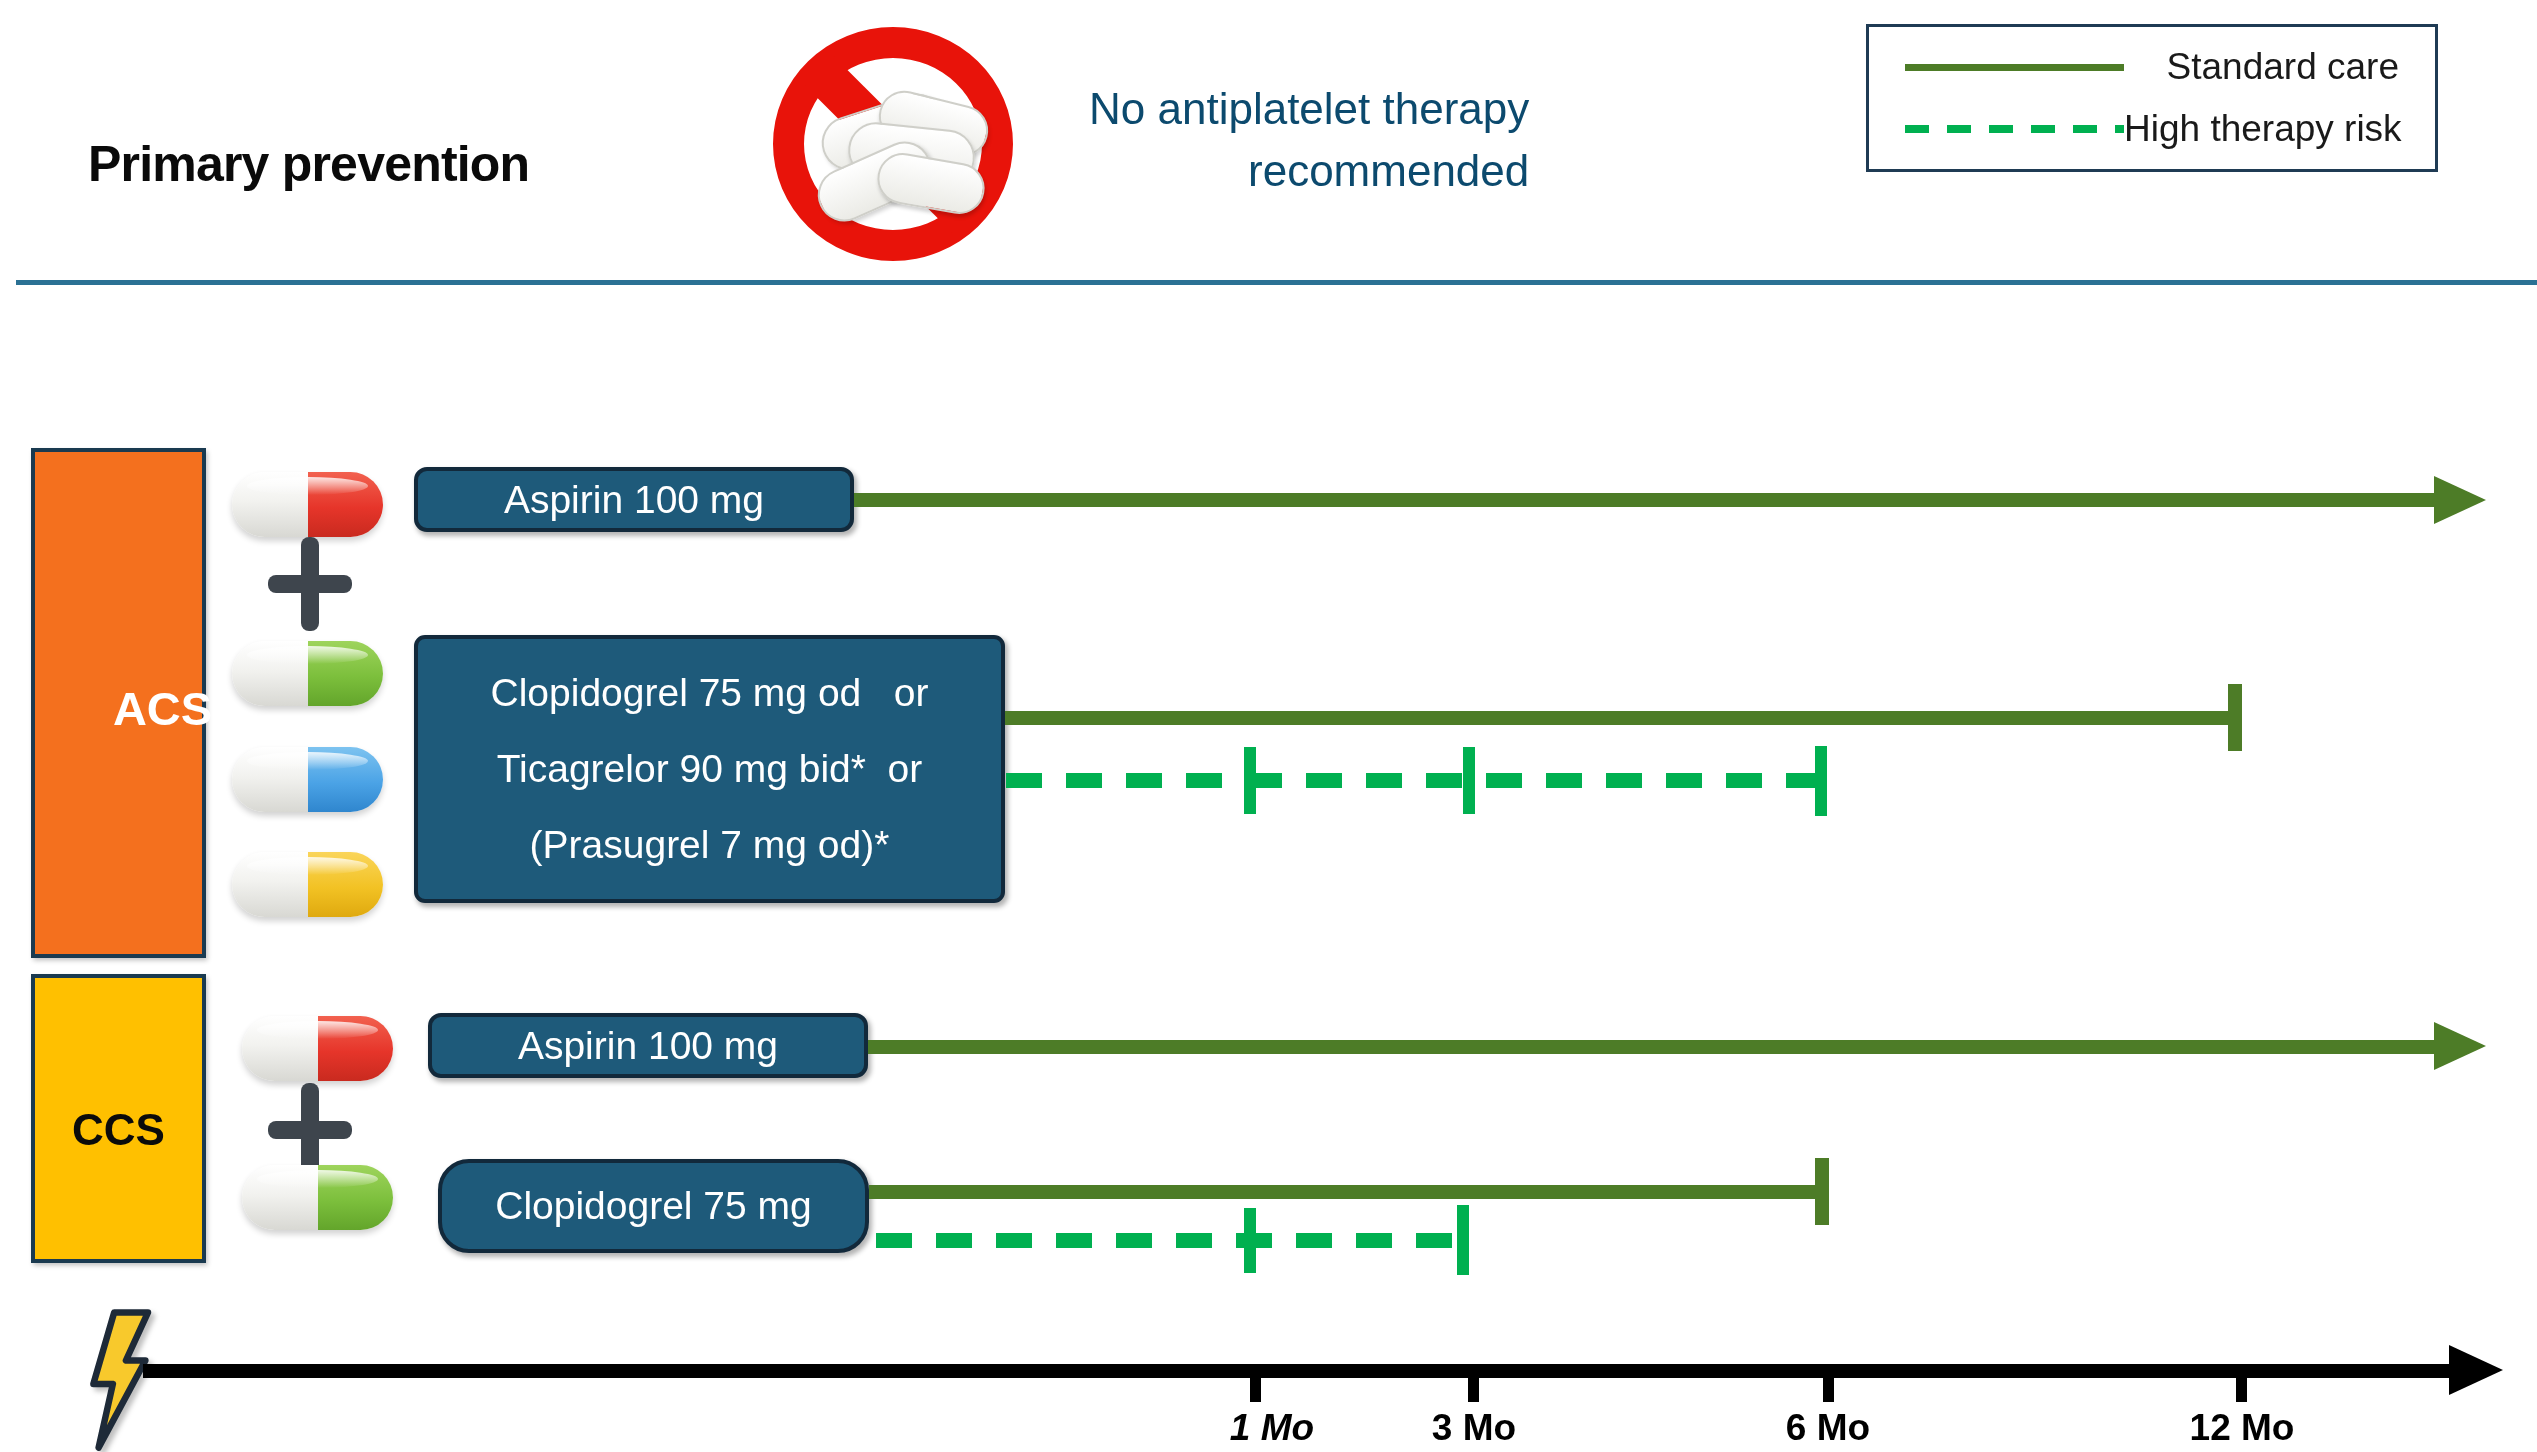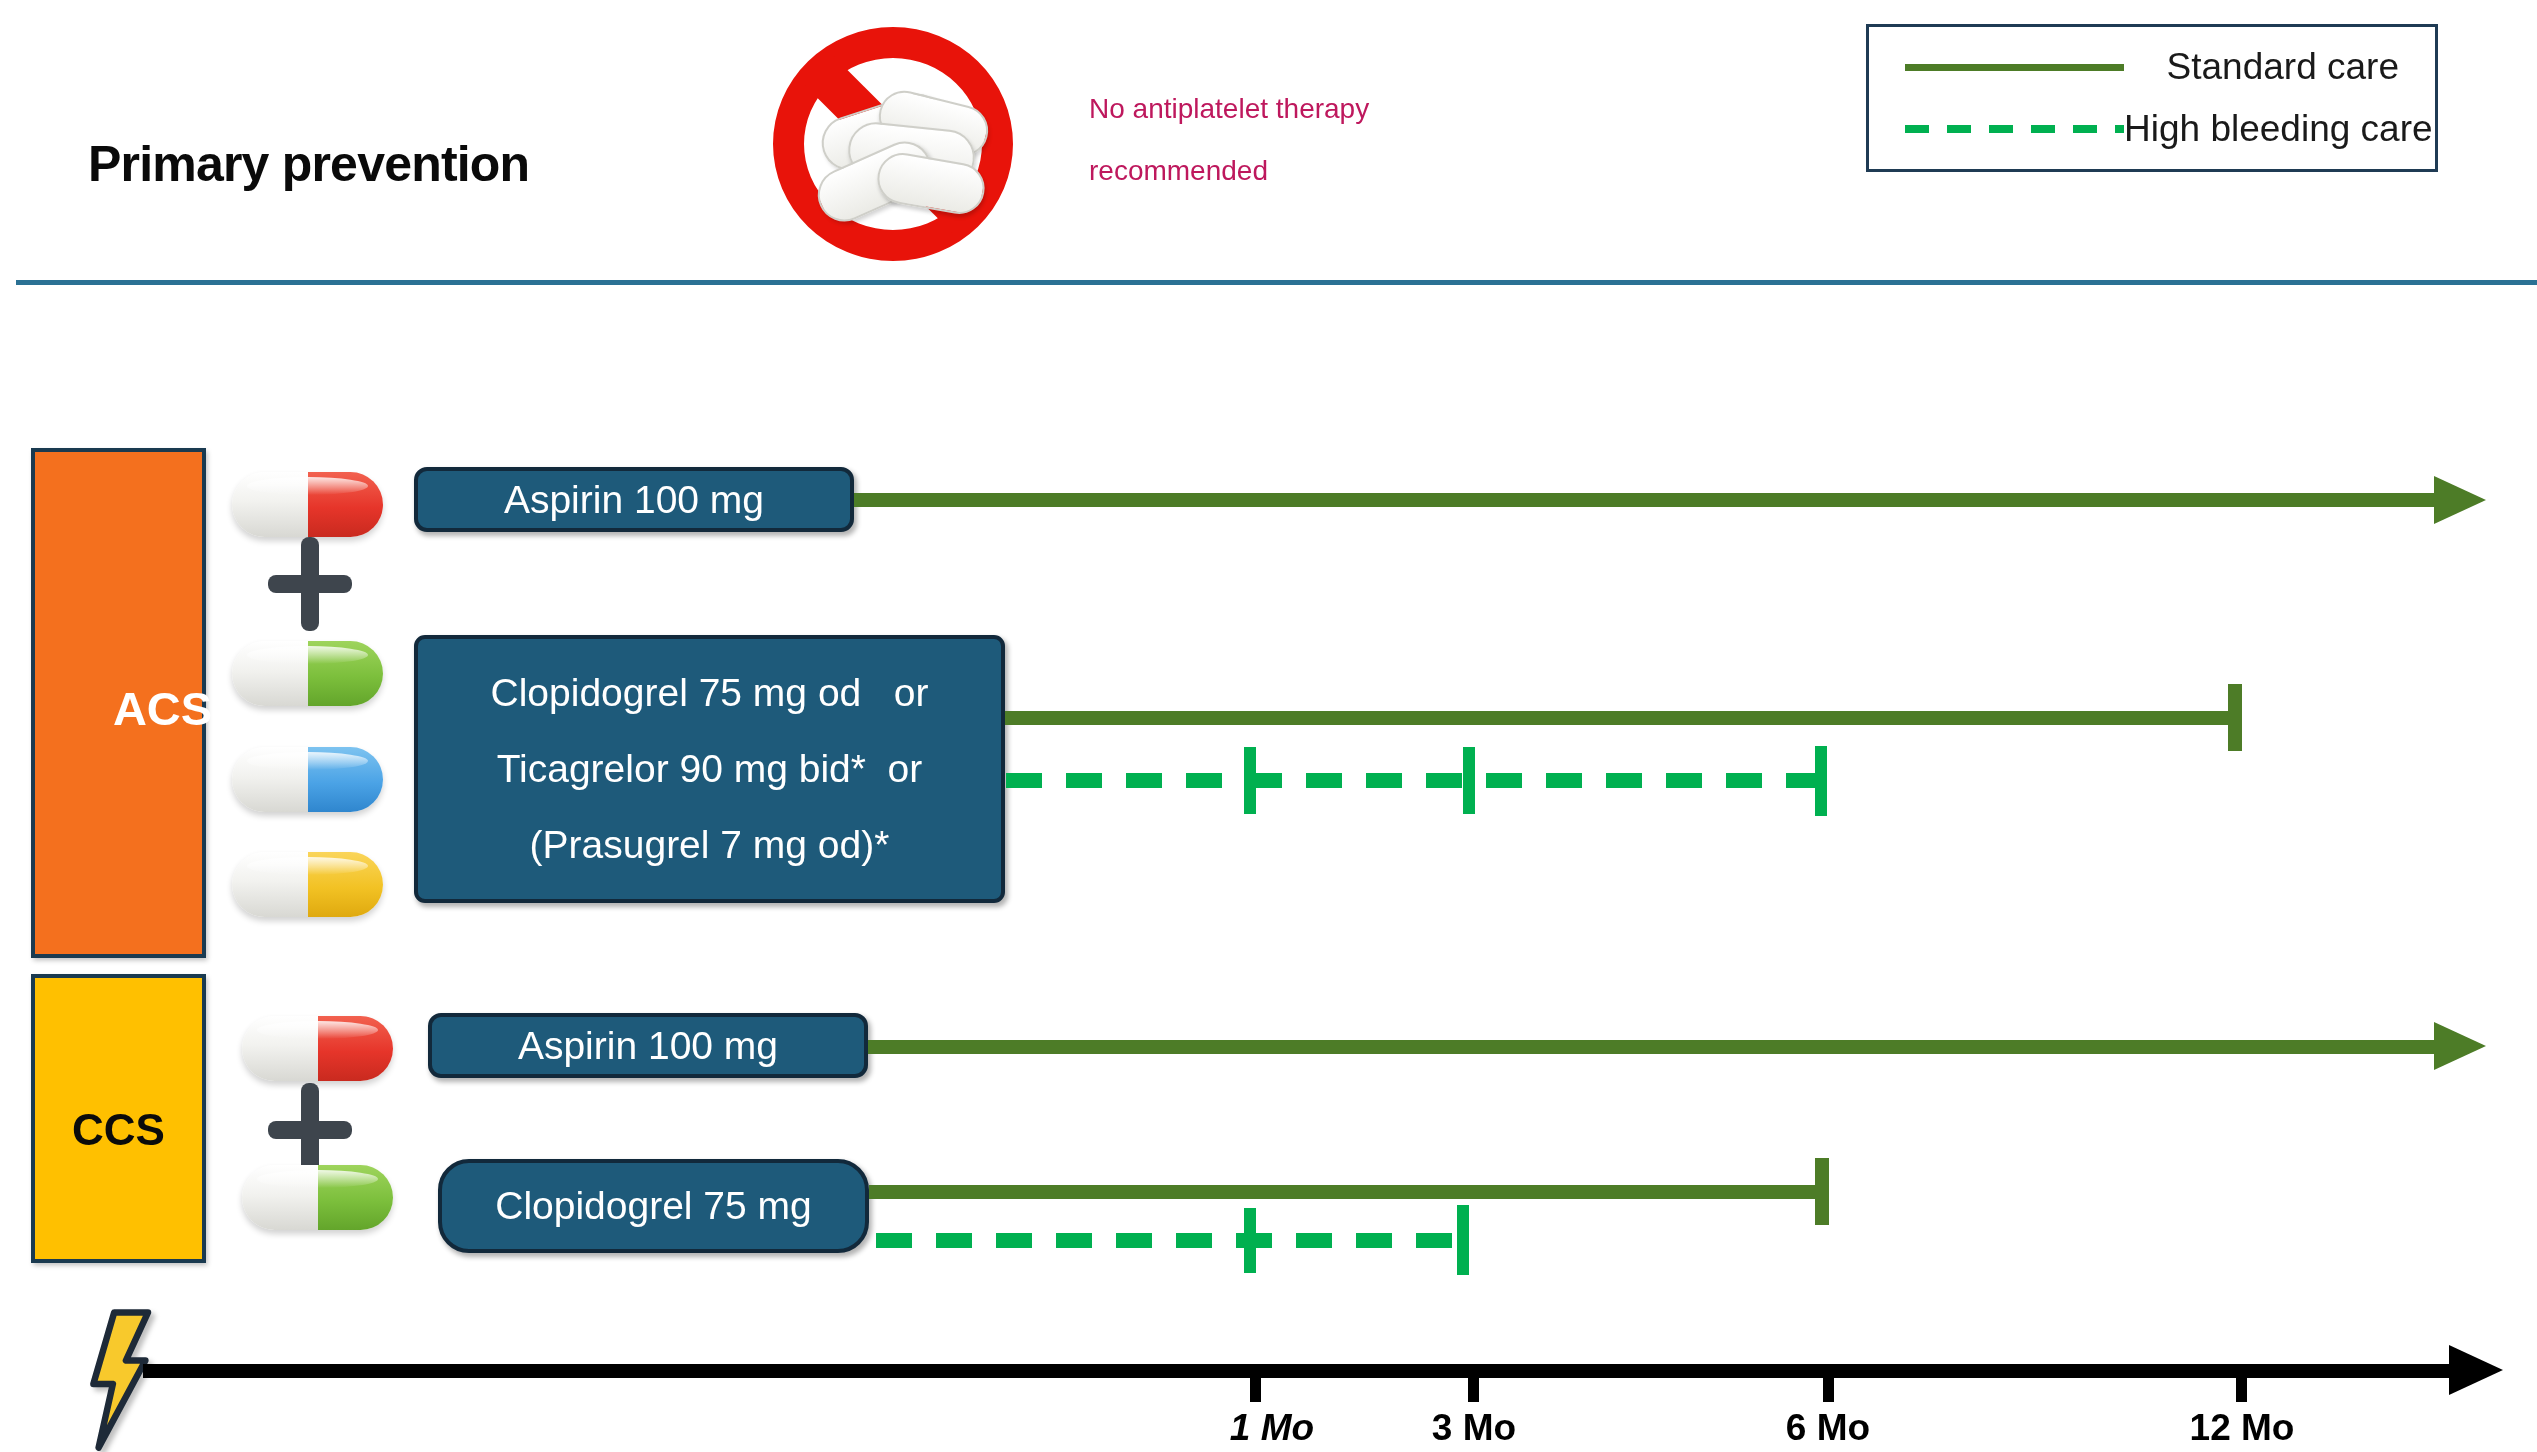--- a/index.html
+++ b/index.html
@@ -4,21 +4,21 @@
 <style>
   html,body{margin:0;padding:0;background:#ffffff;}
   #stage{
     position:relative;width:2538px;height:1453px;background:#ffffff;overflow:hidden;
     font-family:"Liberation Sans", sans-serif;color:#0b0b0b;
   }
   .abs{position:absolute;}
 
   
   .heading{font-weight:bold;font-size:50px;letter-spacing:-0.8px;color:#0a0a0a;white-space:nowrap;}
-  .message{font-size:28px;line-height:62px;color:#be185d;white-space:nowrap;}
+  .message{font-size:44px;line-height:62px;color:#0c4a6e;white-space:nowrap;text-align:right;}
 
   
   .legend{left:1866px;top:24px;width:572px;height:148px;border:3.2px solid #1F3B54;background:#fff;box-sizing:border-box;display:flex;flex-direction:column;justify-content:space-evenly;}
   .legend-row{display:flex;align-items:center;padding:0 36px;}
   .legend-sample{width:219px;flex:0 0 219px;}
   .legend-solid{height:7.3px;background:#4D7C27;}
   .legend-dashed{height:8px;background:repeating-linear-gradient(90deg,#00B050 0 24px,transparent 24px 42px);}
   .legend-label{flex:1;text-align:right;font-size:37px;color:#1a1a1a;white-space:nowrap;}
 
   .divider{left:16px;top:280px;width:2521px;height:4.9px;background:#2B7194;}
@@ -91,21 +91,21 @@
     <div>recommended</div>
   </div>
 
   <div class="abs legend">
     <div class="legend-row">
       <div class="legend-sample legend-solid"></div>
       <div class="legend-label">Standard care</div>
     </div>
     <div class="legend-row">
       <div class="legend-sample legend-dashed"></div>
-      <div class="legend-label">High bleeding care</div>
+      <div class="legend-label">High therapy risk</div>
     </div>
   </div>
 
   <div class="abs divider"></div>
 
 
   <div class="abs group-box acs-box">
     <div class="group-label acs-label">ACS</div>
   </div>
 

